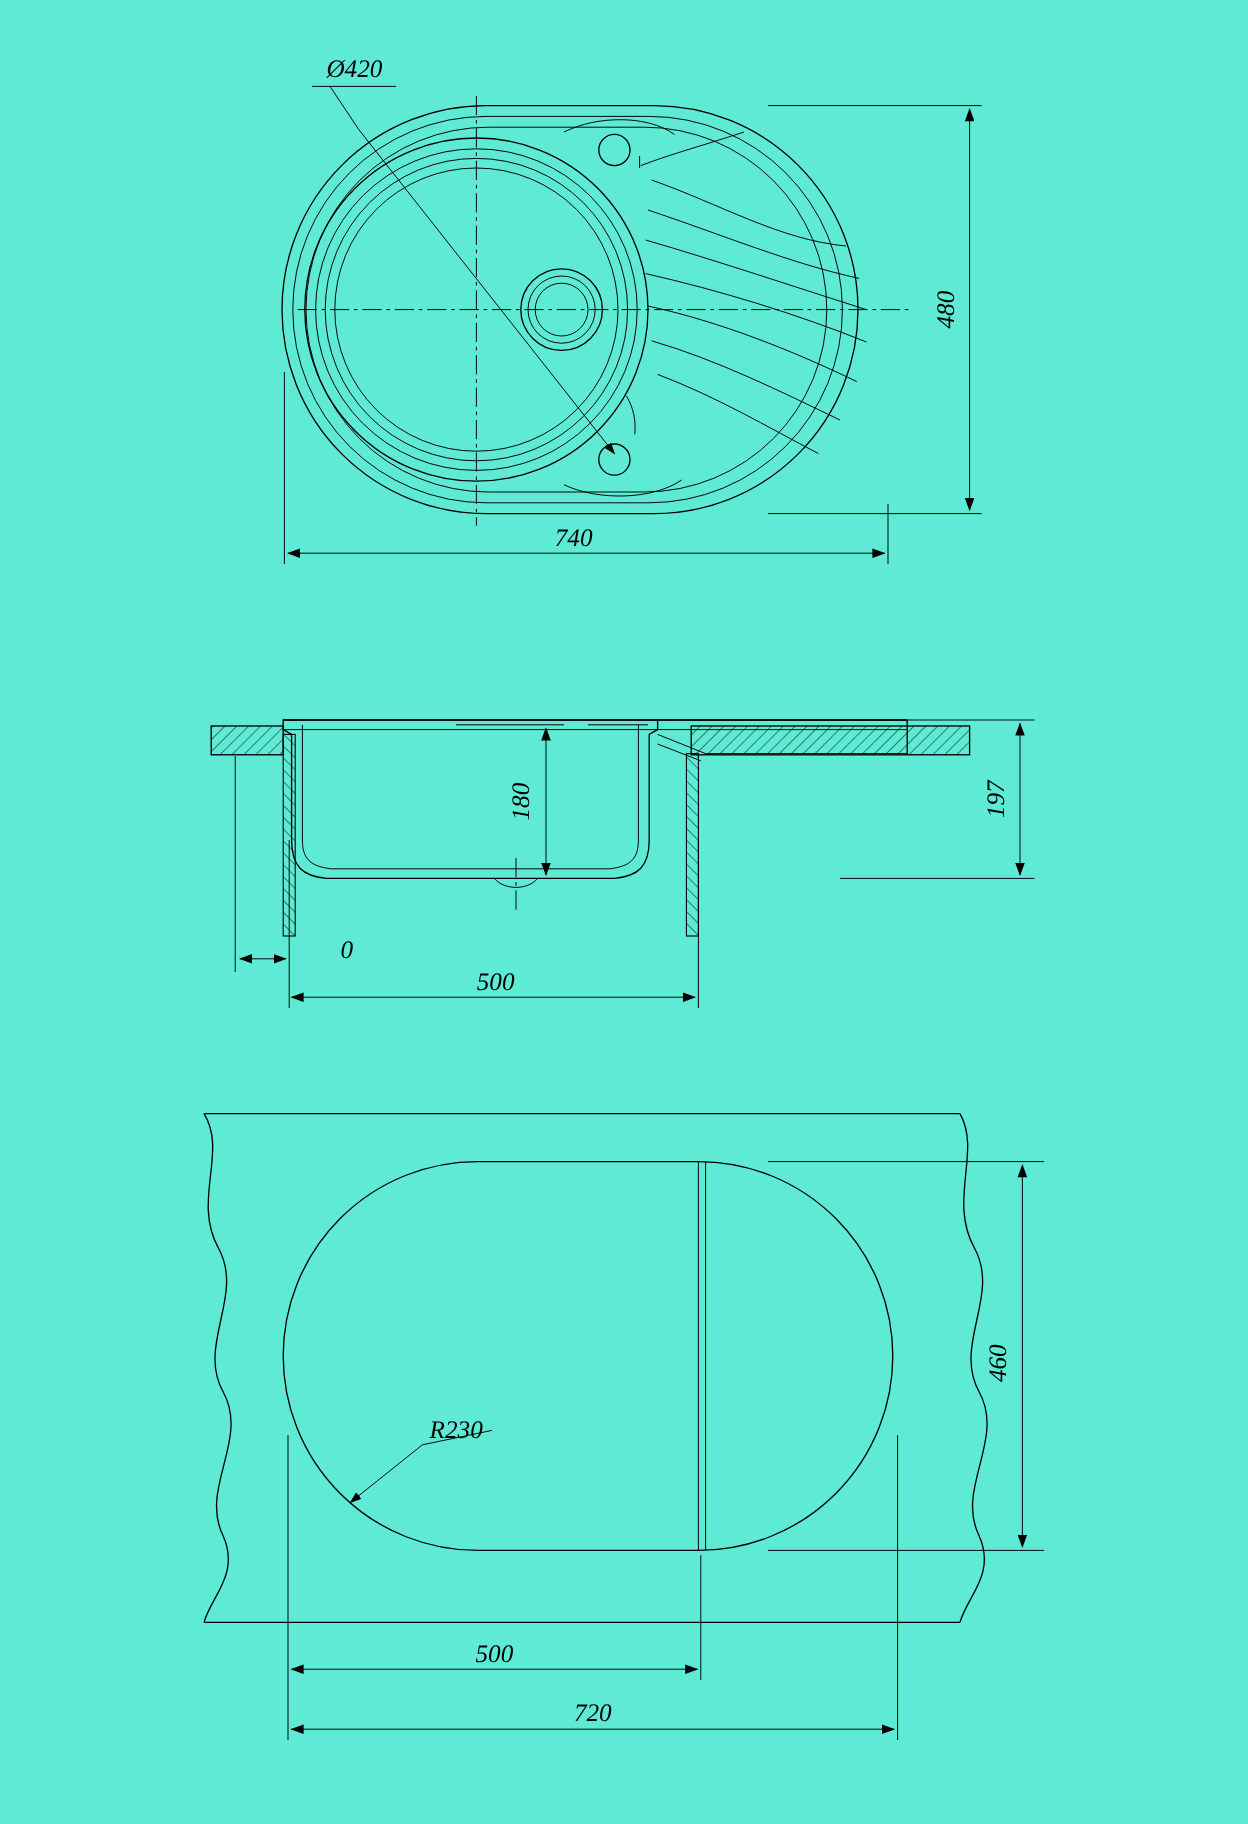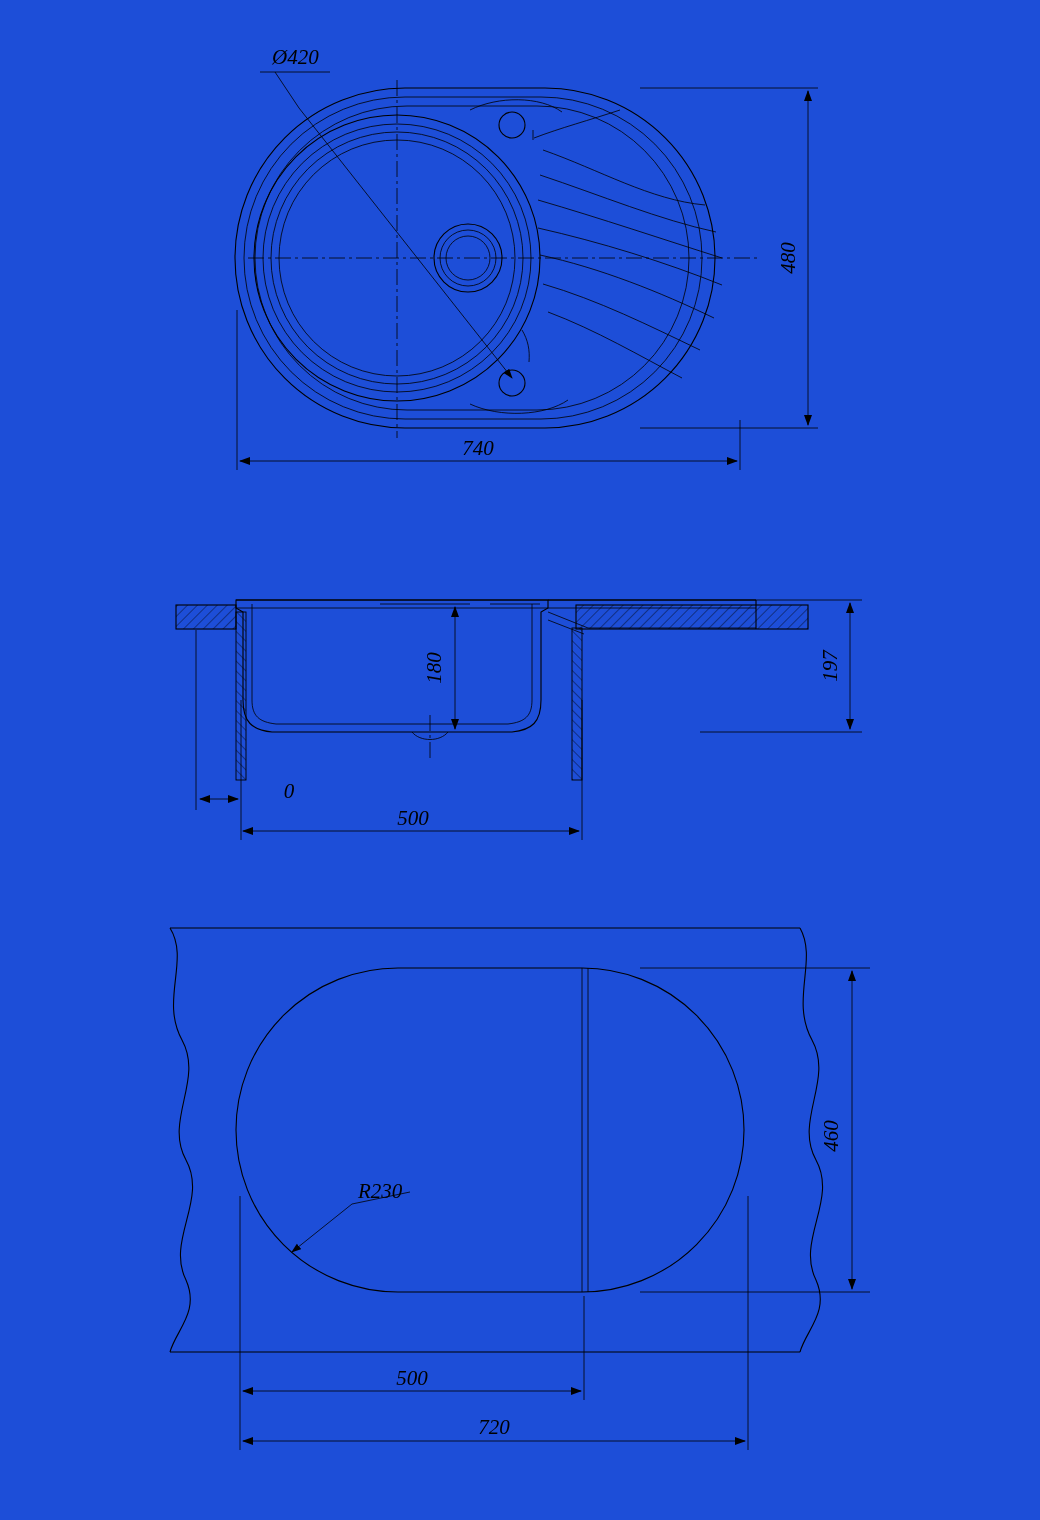--- a/index.html
+++ b/index.html
@@ -7,21 +7,21 @@
     padding: 0;
     background: #ffffff;
   }
   body {
     font-family: "Liberation Sans", sans-serif;
   }
   #sheet {
     position: relative;
     width: 1040px;
     height: 1520px;
-    background: #1d4ed8;
+    background: #5eead4;
     overflow: hidden;
   }
   #sheet svg {
     position: absolute;
     top: 0;
     left: 0;
   }
   .dim-text {
     font-family: "Liberation Serif", serif;
     font-style: italic;

